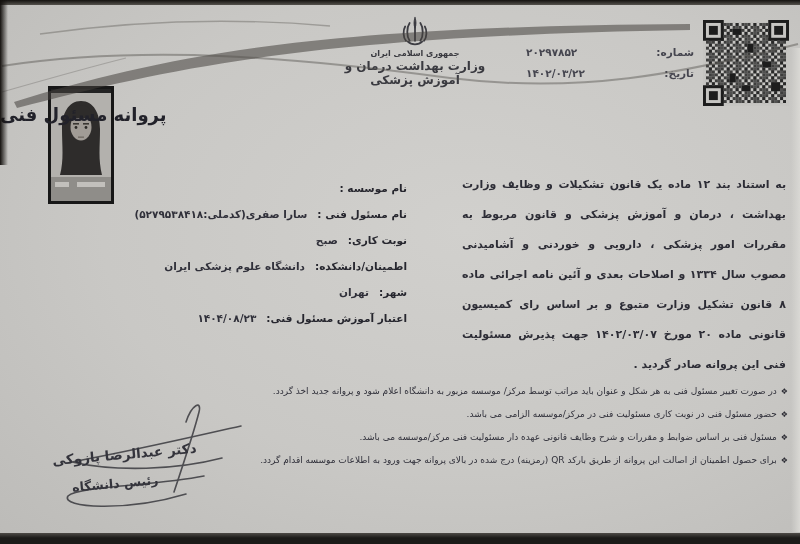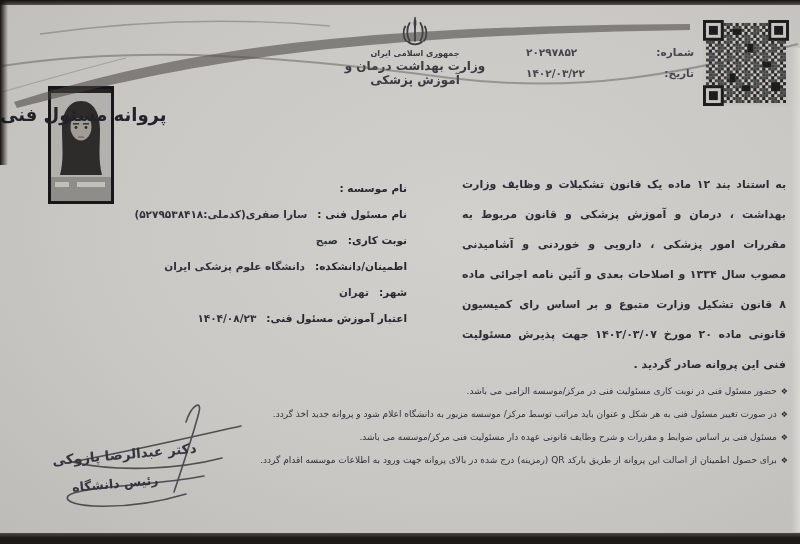--- a/index.html
+++ b/index.html
@@ -186,24 +186,24 @@
         <span class="fvalue">تهران</span>
       </div>
       <div class="frow">
         <span class="flabel">اعتبار آموزش مسئول فنی:</span>
         <span class="fvalue">۱۴۰۴/۰۸/۲۳</span>
       </div>
     </div>
 
     <div class="notes">
       <div class="note">
+        <span class="bullet">❖</span><span>در صورت تغییر مسئول فنی به هر شکل و عنوان باید مراتب توسط مرکز/ موسسه مزبور به دانشگاه اعلام شود و پروانه جدید اخذ گردد.</span>
+      </div>
+      <div class="note">
         <span class="bullet">❖</span><span>حضور مسئول فنی در نوبت کاری مسئولیت فنی در مرکز/موسسه الزامی می باشد.</span>
-      </div>
-      <div class="note">
-        <span class="bullet">❖</span><span>در صورت تغییر مسئول فنی به هر شکل و عنوان باید مراتب توسط مرکز/ موسسه مزبور به دانشگاه اعلام شود و پروانه جدید اخذ گردد.</span>
       </div>
       <div class="note">
         <span class="bullet">❖</span><span>مسئول فنی بر اساس ضوابط و مقررات و شرح وظایف قانونی عهده دار مسئولیت فنی مرکز/موسسه می باشد.</span>
       </div>
       <div class="note">
         <span class="bullet">❖</span><span>برای حصول اطمینان از اصالت این پروانه از طریق بارکد QR (رمزینه) درج شده در بالای پروانه جهت ورود به اطلاعات موسسه اقدام گردد.</span>
       </div>
     </div>
 
     <div class="signature">

